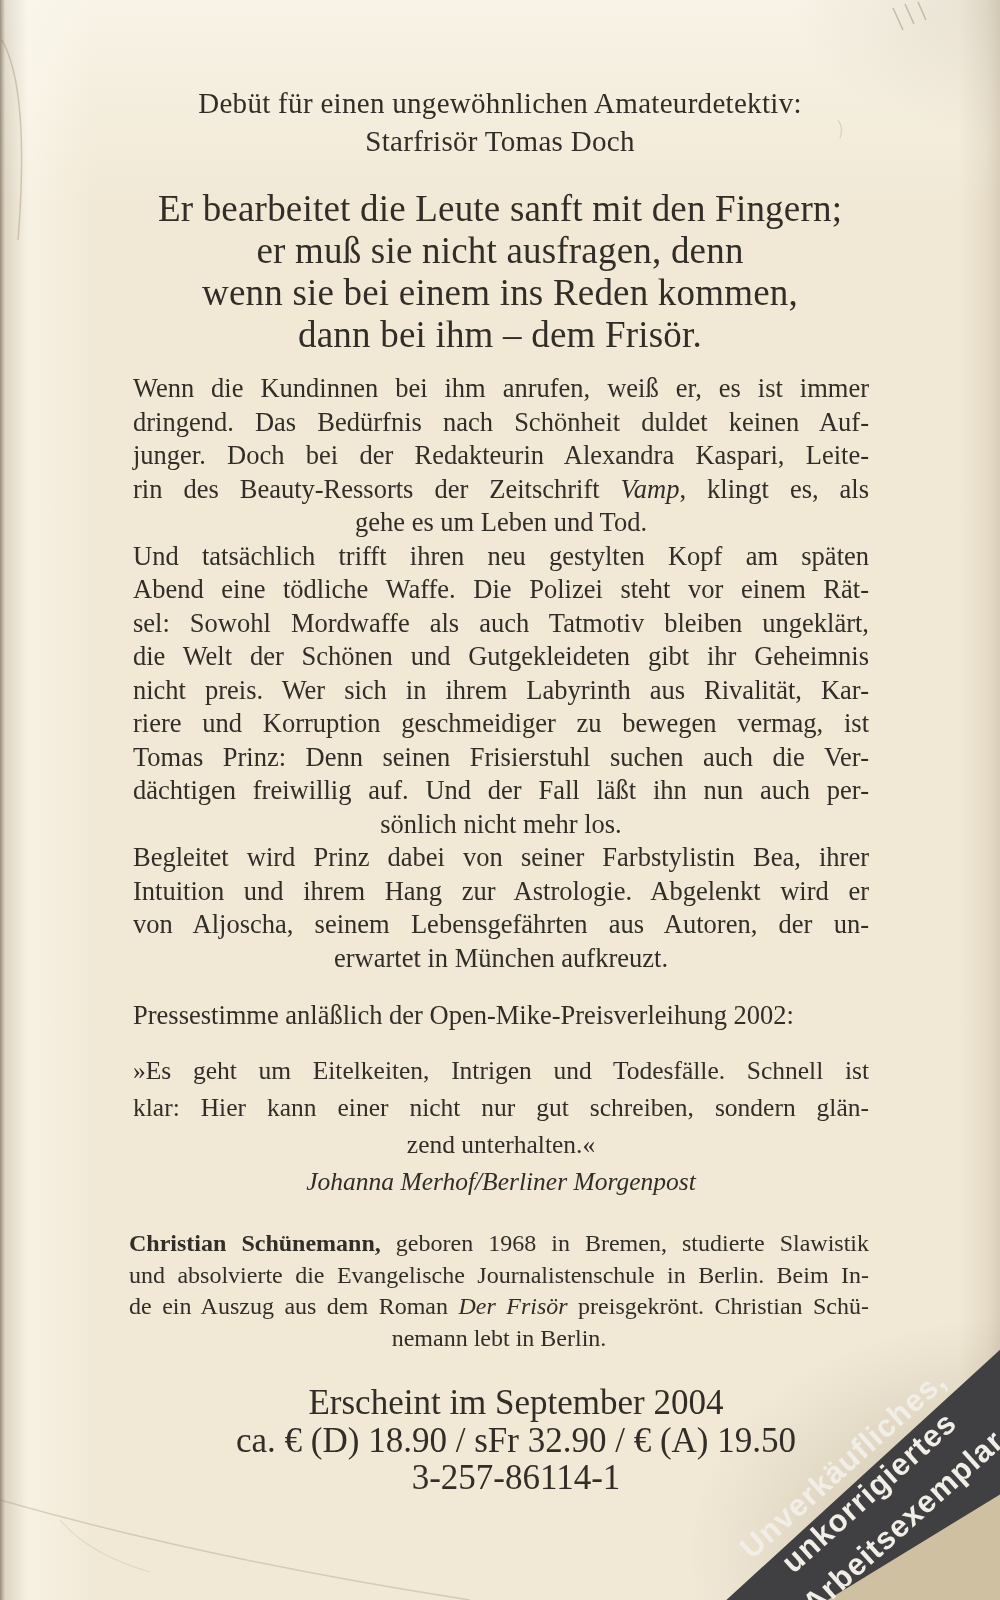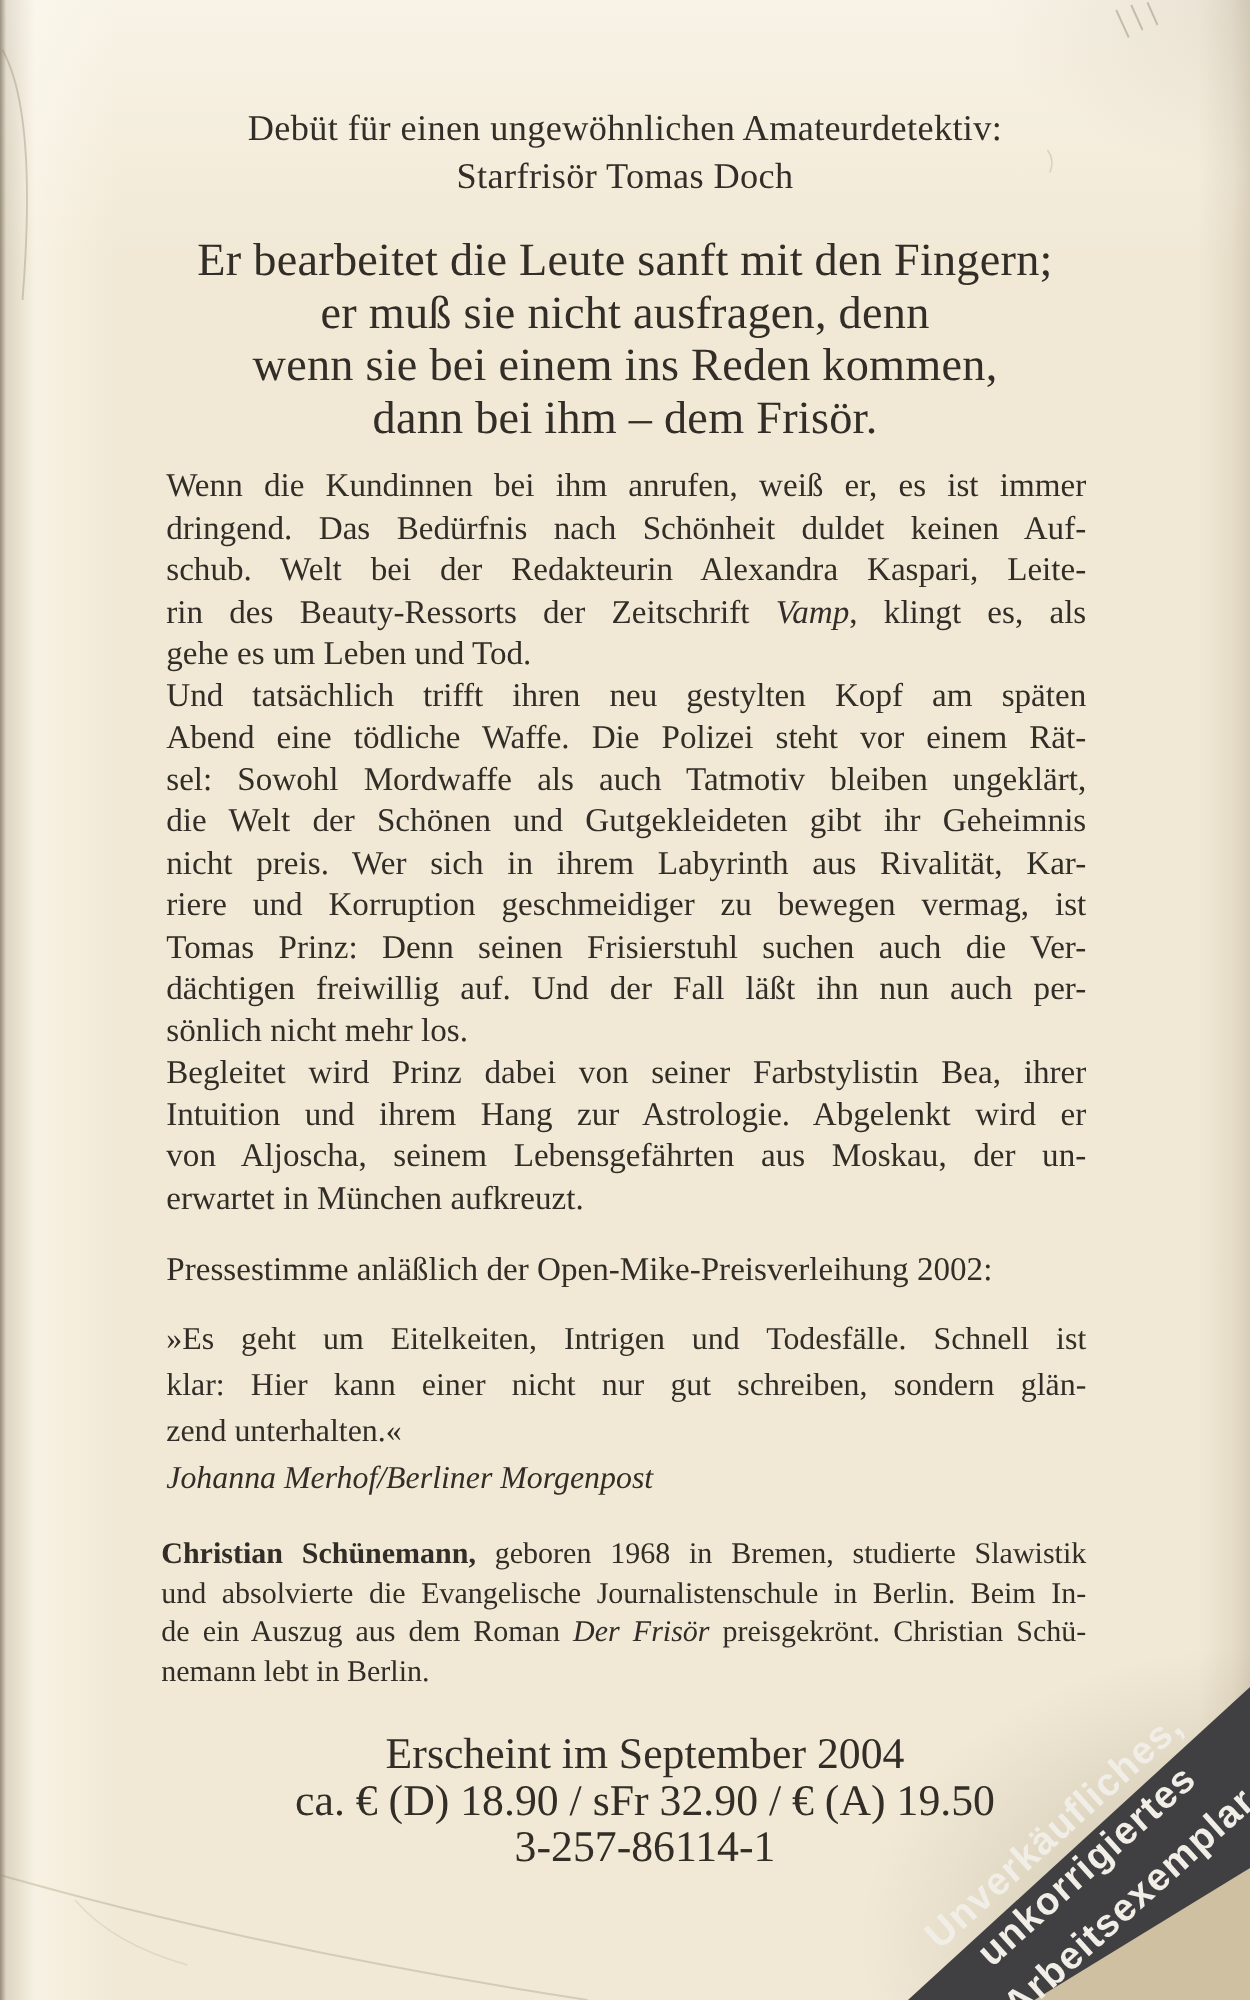--- a/index.html
+++ b/index.html
@@ -19,21 +19,21 @@
       #f1e9d6;
   }
   .abs{position:absolute;}
   
   .header{top:84px;left:0;width:100%;text-align:center;font-size:29px;line-height:38px;letter-spacing:.3px;}
   
   .tagline{top:188px;left:0;width:100%;text-align:center;font-size:37px;line-height:42px;letter-spacing:.2px;}
   
   .synopsis{top:372px;left:133px;width:736px;font-size:26.5px;line-height:33.5px;}
   .jl{text-align:justify;text-align-last:justify;}
-  .ll{text-align:left;font-family:Liberation Serif, serif;}
+  .ll{text-align:center;font-family:Liberation Serif, serif;}
   
   .press-label{top:1000px;left:133px;width:736px;font-size:26.5px;}
   .press-quote{top:1052px;left:133px;width:736px;font-size:25.5px;line-height:37px;}
   .attribution{font-style:italic;}
   
   .bio{top:1228px;left:129px;width:740px;font-size:24px;line-height:31.6px;}
   .bio .name{font-weight:bold;}
   
   .pub{top:1384px;left:16px;width:100%;text-align:center;font-size:35px;line-height:37.5px;}
   i{font-style:italic;}
@@ -57,39 +57,39 @@
     <div>Er bearbeitet die Leute sanft mit den Fingern;</div>
     <div>er muß sie nicht ausfragen, denn</div>
     <div>wenn sie bei einem ins Reden kommen,</div>
     <div>dann bei ihm – dem Frisör.</div>
   </div>
 
   <div class="abs synopsis">
     <div>
       <div class="jl">Wenn die Kundinnen bei ihm anrufen, weiß er, es ist immer</div>
       <div class="jl">dringend. Das Bedürfnis nach Schönheit duldet keinen Auf-</div>
-      <div class="jl">schub. Welt bei der Redakteurin Alexandra Kaspari, Leite-</div>
+      <div class="jl">junger. Doch bei der Redakteurin Alexandra Kaspari, Leite-</div>
       <div class="jl"><span>rin des Beauty-Ressorts der Zeitschrift </span><i>Vamp</i><span>, klingt es, als</span></div>
       <div class="ll">gehe es um Leben und Tod.</div>
     </div>
     <div>
       <div class="jl">Und tatsächlich trifft ihren neu gestylten Kopf am späten</div>
       <div class="jl">Abend eine tödliche Waffe. Die Polizei steht vor einem Rät-</div>
       <div class="jl">sel: Sowohl Mordwaffe als auch Tatmotiv bleiben ungeklärt,</div>
       <div class="jl">die Welt der Schönen und Gutgekleideten gibt ihr Geheimnis</div>
       <div class="jl">nicht preis. Wer sich in ihrem Labyrinth aus Rivalität, Kar-</div>
       <div class="jl">riere und Korruption geschmeidiger zu bewegen vermag, ist</div>
       <div class="jl">Tomas Prinz: Denn seinen Frisierstuhl suchen auch die Ver-</div>
       <div class="jl">dächtigen freiwillig auf. Und der Fall läßt ihn nun auch per-</div>
       <div class="ll">sönlich nicht mehr los.</div>
     </div>
     <div>
       <div class="jl">Begleitet wird Prinz dabei von seiner Farbstylistin Bea, ihrer</div>
       <div class="jl">Intuition und ihrem Hang zur Astrologie. Abgelenkt wird er</div>
-      <div class="jl">von Aljoscha, seinem Lebensgefährten aus Moskau, der un-</div>
+      <div class="jl">von Aljoscha, seinem Lebensgefährten aus Autoren, der un-</div>
       <div class="ll">erwartet in München aufkreuzt.</div>
     </div>
   </div>
 
   <div class="abs press-label">Pressestimme anläßlich der Open-Mike-Preisverleihung 2002:</div>
 
   <div class="abs press-quote">
     <div class="jl">»Es geht um Eitelkeiten, Intrigen und Todesfälle. Schnell ist</div>
     <div class="jl">klar: Hier kann einer nicht nur gut schreiben, sondern glän-</div>
     <div class="ll">zend unterhalten.«</div>

